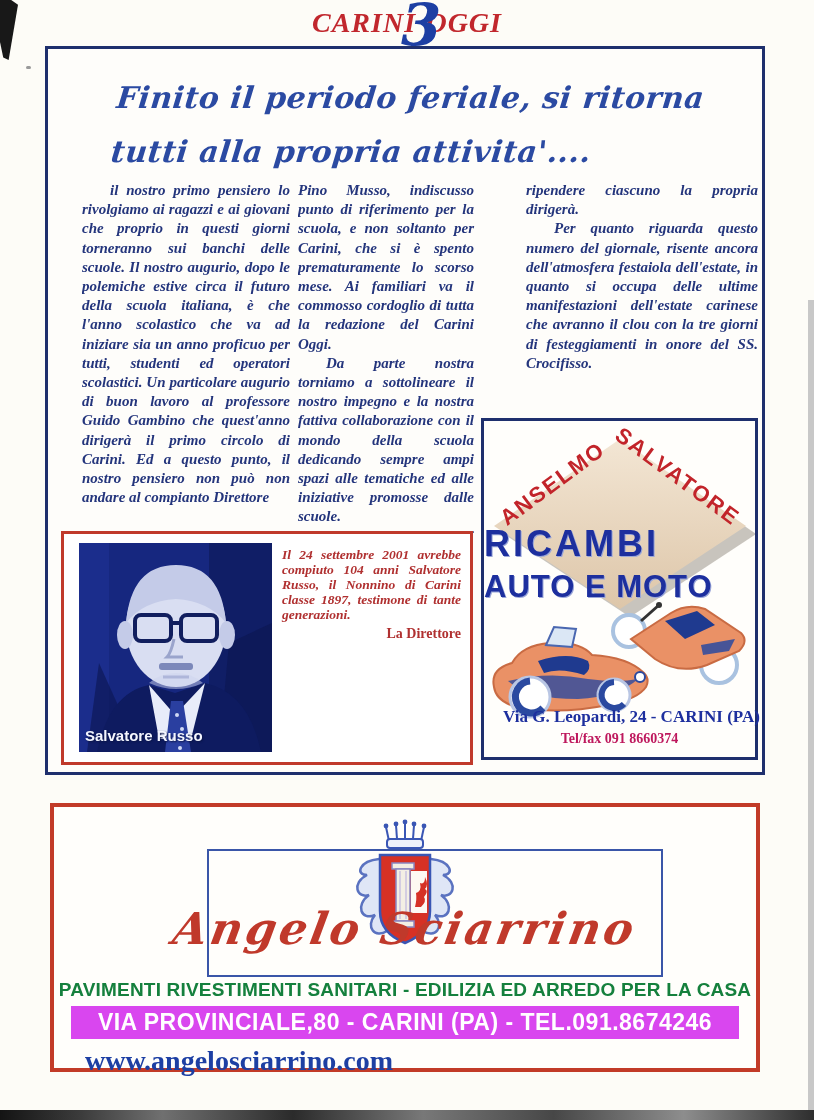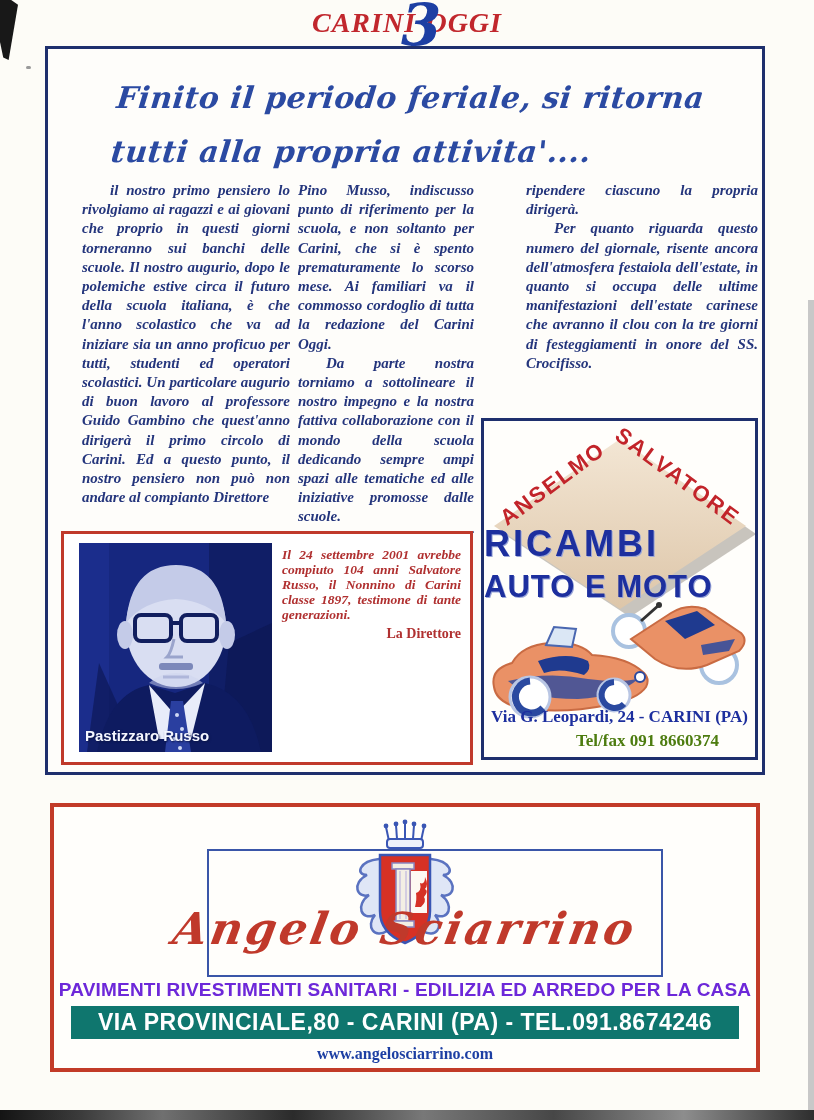--- a/index.html
+++ b/index.html
@@ -55,43 +55,43 @@
 
   
   .ricambi-box{position:absolute;left:433px;top:369px;width:277px;height:342px;
                border:3px solid #1e2f6d;background:#fffefb;box-sizing:border-box;}
   .ric-line1{position:absolute;left:0;top:102px;width:100%;text-align:left;
       font-family:"Liberation Sans",sans-serif;font-weight:bold;font-size:36px;
       letter-spacing:3px;color:#1d2f9e;text-shadow:1px 1px 0 #9aa6d8;}
   .ric-line2{position:absolute;left:0;top:148px;width:100%;text-align:left;
       font-family:"Liberation Sans",sans-serif;font-weight:bold;font-size:31px;
       letter-spacing:1px;color:#1d2f9e;text-shadow:1px 1px 0 #9aa6d8;}
-  .ric-addr{position:absolute;left:0;top:286px;width:100%;text-align:center;
+  .ric-addr{position:absolute;left:12px;top:286px;width:100%;text-align:center;
       font-family:"Liberation Serif",serif;font-weight:bold;font-size:17px;color:#1d2f9e;}
   .ric-phone{position:absolute;left:0;top:310px;width:100%;text-align:center;
-      font-family:"Liberation Serif",serif;font-weight:bold;font-size:17px;color:#4d7c0f;margin-left:28px;}
+      font-family:"Liberation Serif",serif;font-weight:bold;font-size:14px;color:#be185d;}
 
   
   .sciar-box{position:absolute;left:50px;top:803px;width:710px;height:269px;
              border:4px solid #c23b28;background:#fffefb;box-sizing:border-box;}
   .sciar-frame{position:absolute;left:153px;top:42px;width:452px;height:124px;
                border:2px solid #3a56a8;}
   .crest{position:absolute;left:50%;top:12px;transform:translateX(-50%);z-index:2;}
   .sciar-name{position:absolute;left:0;top:96px;width:100%;text-align:center;z-index:3;
       font-family:"DejaVu Serif",serif;font-style:italic;font-weight:bold;font-size:44px;
       color:#c0392b;letter-spacing:3px;transform:skewX(-10deg);}
   .sciar-services{position:absolute;left:0;top:172px;width:100%;text-align:center;
       font-family:"Liberation Sans",sans-serif;font-weight:bold;font-size:19px;
-      color:#6d28d9;letter-spacing:.2px;}
-  .sciar-bar{position:absolute;left:17px;top:199px;width:668px;height:33px;background:#0f766e;
+      color:#15803d;letter-spacing:.2px;}
+  .sciar-bar{position:absolute;left:17px;top:199px;width:668px;height:33px;background:#d946ef;
       display:flex;align-items:center;justify-content:center;
       font-family:"Liberation Sans",sans-serif;font-weight:bold;font-size:23px;color:#ffffff;
       letter-spacing:.5px;}
-  .sciar-web{position:absolute;left:0;top:238px;width:100%;text-align:center;
-      font-family:"Liberation Serif",serif;font-weight:bold;font-size:16px;color:#1d3fa3;}
+  .sciar-web{position:absolute;left:0;top:238px;width:100%;text-align:left;
+      font-family:"Liberation Serif",serif;font-weight:bold;font-size:28px;color:#1d3fa3;padding-left:31px;}
 </style>
 </head>
 <body>
 
 <div class="page">
 
   <div class="streak"></div>
   <div class="speck"></div>
 
   <header class="masthead">
@@ -147,21 +147,21 @@
 
           <rect x="56" y="72" width="36" height="26" rx="6" fill="none" stroke="#111e5e" stroke-width="4"></rect>
           <rect x="102" y="72" width="36" height="26" rx="6" fill="none" stroke="#111e5e" stroke-width="4"></rect>
           <line x1="92" y1="80" x2="102" y2="80" stroke="#111e5e" stroke-width="4"></line>
 
           <path d="M95,96 Q92,110 88,114 L104,114" fill="none" stroke="#9aa4cc" stroke-width="3"></path>
           <rect x="80" y="120" width="34" height="7" rx="3" fill="#7c88ba"></rect>
           <line x1="84" y1="134" x2="110" y2="134" stroke="#8e99c6" stroke-width="3"></line>
           <path d="M70,140 Q97,152 124,140 Q112,130 97,130 Q82,130 70,140 Z" fill="#cdd4ee" opacity=".5"></path>
         </svg>
-        <div class="photo-caption">Pastizzaro Russo</div>
+        <div class="photo-caption">Salvatore Russo</div>
       </div>
       <div class="obit-text">
         <p>Il 24 settembre 2001 avrebbe compiuto 104 anni Salvatore Russo, il Nonnino di Carini classe 1897, testimone di tante generazioni.</p>
         <div class="obit-sig">La Direttore</div>
       </div>
     </div>
 
     <div class="ricambi-box">
       <svg width="271" height="200" viewBox="0 0 271 200" style="position:absolute;left:0;top:6px;">
         <polygon points="146,20 272,107 146,190 20,107" fill="#b5b0a8" opacity=".75"></polygon>

